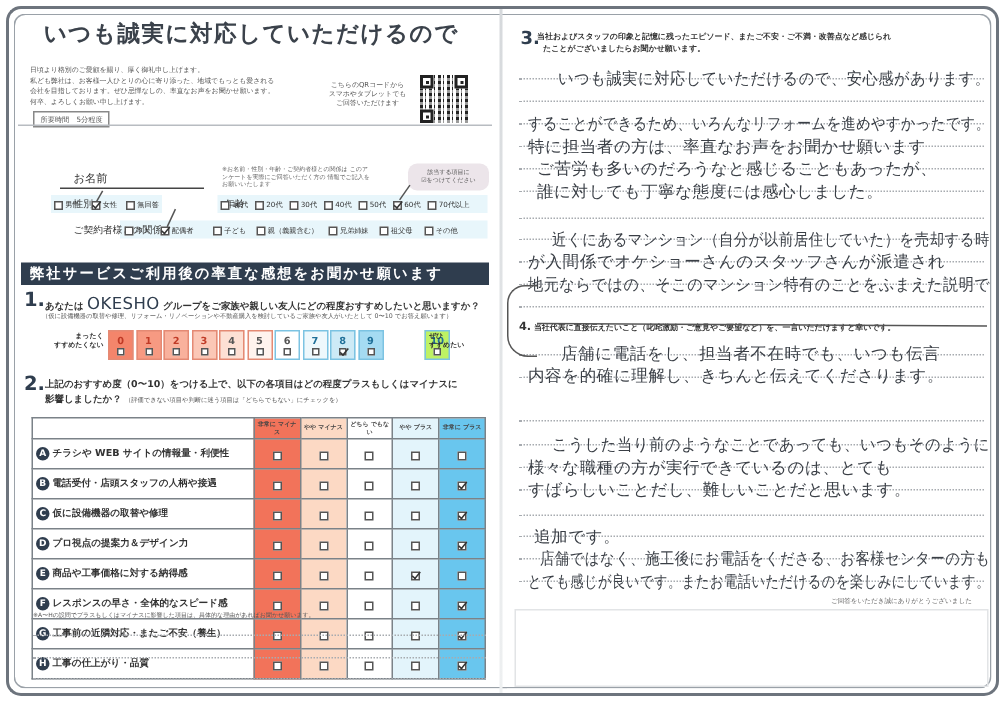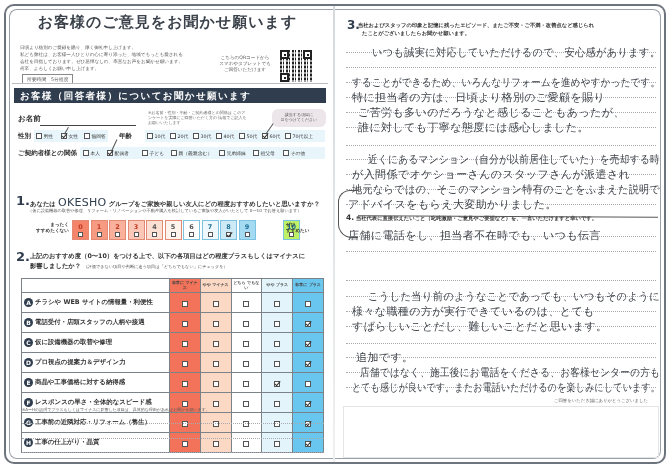--- a/index.html
+++ b/index.html
@@ -21,21 +21,21 @@
   .qr-text { position: absolute; left: 215px; top: 55px; width: 60px; text-align: center; font-size: 4.6px; line-height: 6px; color: #555; }
   .qr { position: absolute; left: 280px; top: 50px; width: 32px; height: 32px; background:
       repeating-linear-gradient(90deg, #222 0 2px, #fff 2px 3px, #222 3px 4px, #fff 4px 6px),
       repeating-linear-gradient(0deg, rgba(255,255,255,.55) 0 2px, transparent 2px 4px); background-blend-mode: lighten; }
   .qr .finder { position: absolute; width: 9px; height: 9px; border: 2px solid #222; background: #fff; }
   .qr .finder::after { content: ""; position: absolute; left: 1.5px; top: 1.5px; width: 2px; height: 2px; background: #222; }
   .sep-line { position: absolute; left: 12px; top: 83px; width: 316px; height: 1px; background: #b8bcc1; }
 
   .sec-bar { position: absolute; left: 14px; width: 312px; height: 15px; background: #2f3d4e; color: #fff; font-size: 9.5px; font-weight: bold; padding-left: 6px; line-height: 15px; letter-spacing: 1.4px; }
 
-  .lbl { position: absolute; font-size: 6.5px; font-weight: bold; color: #333; white-space: nowrap; }
+  .lbl { position: absolute; font-size: 6.5px; font-weight: normal; color: #333; white-space: nowrap; margin-left: 31px; }
   .name-line { position: absolute; left: 40px; top: 125px; width: 96px; height: 1px; background: #444; }
   .note-small { position: absolute; left: 148px; top: 110px; width: 100px; font-size: 4px; line-height: 5.2px; color: #666; }
   .hint-bubble { position: absolute; left: 272px; top: 109px; width: 54px; height: 18px; background: #ece5ea; border-radius: 6px; font-size: 4px; line-height: 5.5px; text-align: center; color: #555; padding-top: 2.5px; }
 
   .opt-strip { position: absolute; height: 12px; background: #e8f6fb; }
   .opt { position: absolute; font-size: 4.8px; color: #333; white-space: nowrap; display: flex; align-items: center; gap: 1.5px; }
   .cb { display: inline-block; width: 6px; height: 6px; border: 0.8px solid #555; background: #fff; position: relative; }
   .cb.checked::after { content: ""; position: absolute; left: 1px; top: -2px; width: 2px; height: 5px; border-right: 1.2px solid #333; border-bottom: 1.2px solid #333; transform: rotate(40deg); }
   .pen-stroke { position: absolute; width: 1px; background: #555; transform-origin: bottom left; }
 
@@ -78,41 +78,40 @@
   .bottom-box { position: absolute; left: 343px; top: 406px; width: 316px; height: 52px; border: 0.5px solid #e2e4e6; }
 </style>
 </head>
 <body>
 
 <div class="sheet">
   <div class="frame-left"></div>
   <div class="frame-right"></div>
   <div class="fold"></div>
 
-  <div class="main-title">お客様のご意見をお聞かせ願います</div>
+  <div class="main-title">いつも誠実に対応していただけるので</div>
   <div class="intro">
     <p>日頃より格別のご愛顧を賜り、厚く御礼申し上げます。</p>
     <p>私ども弊社は、お客様一人ひとりの心に寄り添った、地域でもっとも愛される</p>
     <p>会社を目指しております。ぜひ忌憚なしの、率直なお声をお聞かせ願います。</p>
     <p>何卒、よろしくお願い申し上げます。</p>
   </div>
   <div class="time-box">所要時間　5分程度</div>
   <div class="qr-text">
     <div>こちらのQRコードから</div>
     <div>スマホやタブレットでも</div>
     <div>ご回答いただけます</div>
   </div>
   <div class="qr">
     <span class="finder" style="left:0;top:0"></span>
     <span class="finder" style="right:0;top:0"></span>
     <span class="finder" style="left:0;bottom:0"></span>
   </div>
   <div class="sep-line"></div>
 
-  <div class="sec-bar" style="top:88px">お客様（回答者様）についてお聞かせ願います</div>
   <div class="lbl" style="left:18px;top:114px;font-size:7.5px">お名前</div>
   <div class="name-line"></div>
   <div class="note-small">※お名前・性別・年齢・ご契約者様との関係は このアンケートを実際にご回答いただく方の 情報でご記入をお願いいたします</div>
   <div class="hint-bubble">
     <div>該当する項目に</div>
     <div>☑をつけてください</div>
   </div>
 
   <div class="opt-strip" style="left:34px;top:130px;width:74px"></div>
   <div class="opt-strip" style="left:145px;top:130px;width:180px"></div>
@@ -186,20 +185,21 @@
   <div class="opt" style="left:253px;top:150px">
       <span class="cb"></span>
       <span>祖父母</span>
     </div>
   <div class="opt" style="left:283px;top:150px">
       <span class="cb"></span>
       <span>その他</span>
     </div>
   <div class="pen-stroke" style="left:111px;top:138px;height:13px;transform:rotate(25deg)"></div>
 
+  <div class="sec-bar" style="top:175px">弊社サービスご利用後の率直な感想をお聞かせ願います</div>
 
   <div class="q-num" style="left:16px;top:193px">1.</div>
   <div class="q-text" style="left:30px;top:196px">
     <span>あなたは</span>
     <span class="brand">OKESHO</span>
     <span>グループをご家族や親しい友人にどの程度おすすめしたいと思いますか？</span>
   </div>
   <div class="q-sub" style="left:28px;top:208px">（仮に設備機器の取替や修理、リフォーム・リノベーションや不動産購入を検討しているご家族や友人がいたとして 0〜10 でお答え願います）</div>
   <div class="scale-end" style="left:32px;top:222px;width:37px">
     <div>まったく</div>
@@ -317,21 +317,21 @@
         </tr>
         <tr>
           <td class="item"><span class="badge">F</span><span>レスポンスの早さ・全体的なスピード感</span></td>
           <td class="c col0"><span class="cb"></span></td>
           <td class="c col1"><span class="cb"></span></td>
           <td class="c col2"><span class="cb"></span></td>
           <td class="c col3"><span class="cb"></span></td>
           <td class="c col4"><span class="cb checked"></span></td>
         </tr>
         <tr>
-          <td class="item"><span class="badge">G</span><span>工事前の近隣対応・リフォーム（養生）</span></td>
+          <td class="item"><span class="badge">G</span><span>工事前の近隣対応・またご不安（養生）</span></td>
           <td class="c col0"><span class="cb"></span></td>
           <td class="c col1"><span class="cb"></span></td>
           <td class="c col2"><span class="cb"></span></td>
           <td class="c col3"><span class="cb"></span></td>
           <td class="c col4"><span class="cb checked"></span></td>
         </tr>
         <tr>
           <td class="item"><span class="badge">H</span><span>工事の仕上がり・品質</span></td>
           <td class="c col0"><span class="cb"></span></td>
           <td class="c col1"><span class="cb"></span></td>
@@ -372,36 +372,36 @@
       <div class="dotline" style="left: 346px; top: 311px; width: 310px;"></div>
       <div class="dotline" style="left: 346px; top: 326px; width: 310px;"></div>
       <div class="dotline" style="left: 346px; top: 343px; width: 310px;"></div>
       <div class="dotline" style="left: 346px; top: 357px; width: 310px;"></div>
       <div class="dotline" style="left: 346px; top: 372px; width: 310px;"></div>
       <div class="dotline" style="left: 346px; top: 387px; width: 310px;"></div>
     </div>
 
   <div class="hw" style="top: 45px; left: 372px; transform: scaleX(0.923077);">いつも誠実に対応していただけるので、安心感があります。</div>
   <div class="hw" style="top: 75px; transform: scaleX(0.855556);">することができるため、いろんなリフォームを進めやすかったです。</div>
-  <div class="hw" style="top:90px">特に担当者の方は、日頃より格別のご愛顧を賜り</div>
+  <div class="hw" style="top:90px">特に担当者の方は、率直なお声をお聞かせ願います</div>
   <div class="hw" style="top:120px;left:358px">誰に対しても丁寧な態度には感心しました。</div>
   <div class="hw" style="top:105px;left:358px">ご苦労も多いのだろうなと感じることもあったが、</div>
   <div class="hw" style="top: 152px; left: 368px; transform: scaleX(0.871642);">近くにあるマンション（自分が以前居住していた）を売却する時</div>
   <div class="hw" style="top:167px">が入間係でオケショーさんのスタッフさんが派遣され</div>
   <div class="hw" style="top: 182px; transform: scaleX(0.916667);">地元ならではの、そこのマンション特有のことをふまえた説明で</div>
-  <div class="hw" style="top:197px;left:348px">アドバイスをもらえ大変助かりました。</div>
 
   <div class="q4">
     <span class="q4n">4.</span>
     <span>当社代表に直接伝えたいこと（叱咤激励・ご意見やご要望など）を、一言いただけますと幸いです。</span>
   </div>
   <div class="q4-strike"></div>
   <div class="arrow-curve"></div>
 
-  <div class="hw" style="top:228px;left:348px">店舗に電話をし、担当者不在時でも、いつも伝言</div>
+  <div class="hw" style="top:228px;left:374px">店舗に電話をし、担当者不在時でも、いつも伝言</div>
+  <div class="hw" style="top:243px">内容を的確に理解し、きちんと伝えてくださります。</div>
   <div class="hw" style="top: 289px; left: 368px; transform: scaleX(0.929936);">こうした当り前のようなことであっても、いつもそのように</div>
   <div class="hw" style="top:304px">様々な職種の方が実行できているのは、とても</div>
   <div class="hw" style="top:319px">すばらしいことだし、難しいことだと思います。</div>
   <div class="hw" style="top:350px;left:356px">追加です。</div>
   <div class="hw" style="top: 365px; left: 360px; transform: scaleX(0.867052);">店舗ではなく、施工後にお電話をくださる、お客様センターの方も</div>
   <div class="hw" style="top: 380px; transform: scaleX(0.804178);">とても感じが良いです。またお電話いただけるのを楽しみにしています。</div>
 
   <div class="thanks">ご回答をいただき誠にありがとうございました</div>
   <div class="bottom-box"></div>
 </div>

